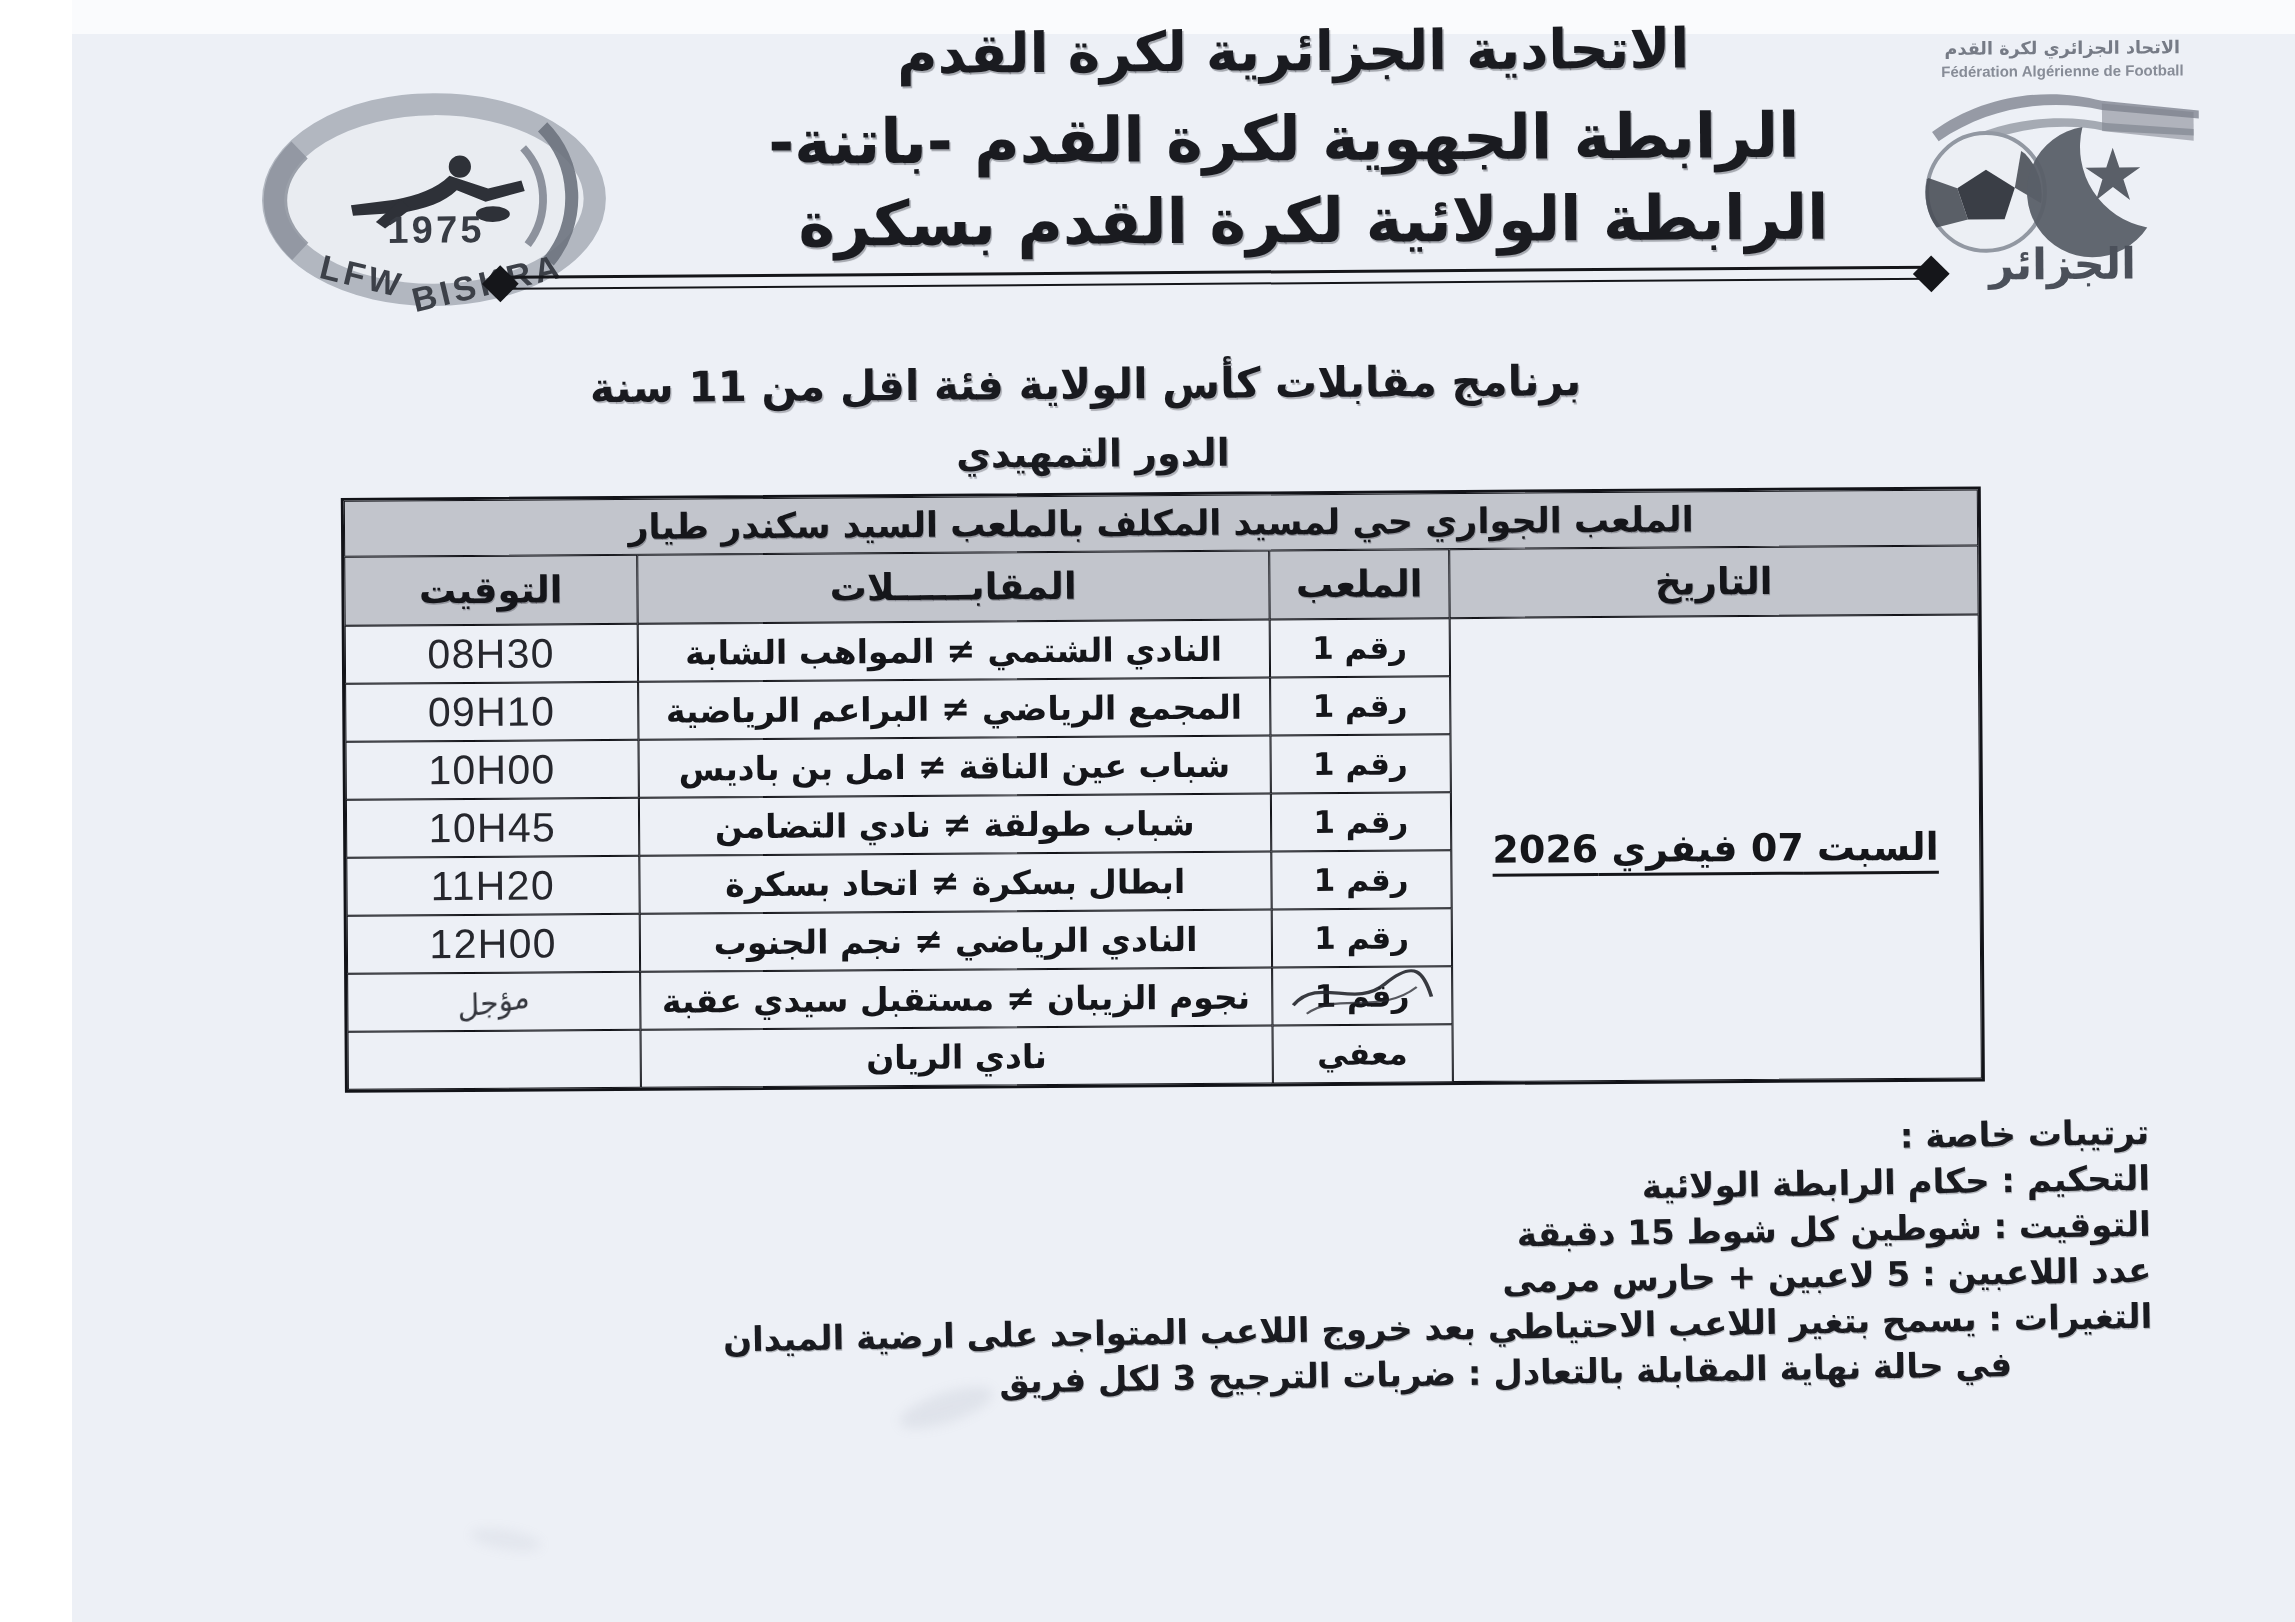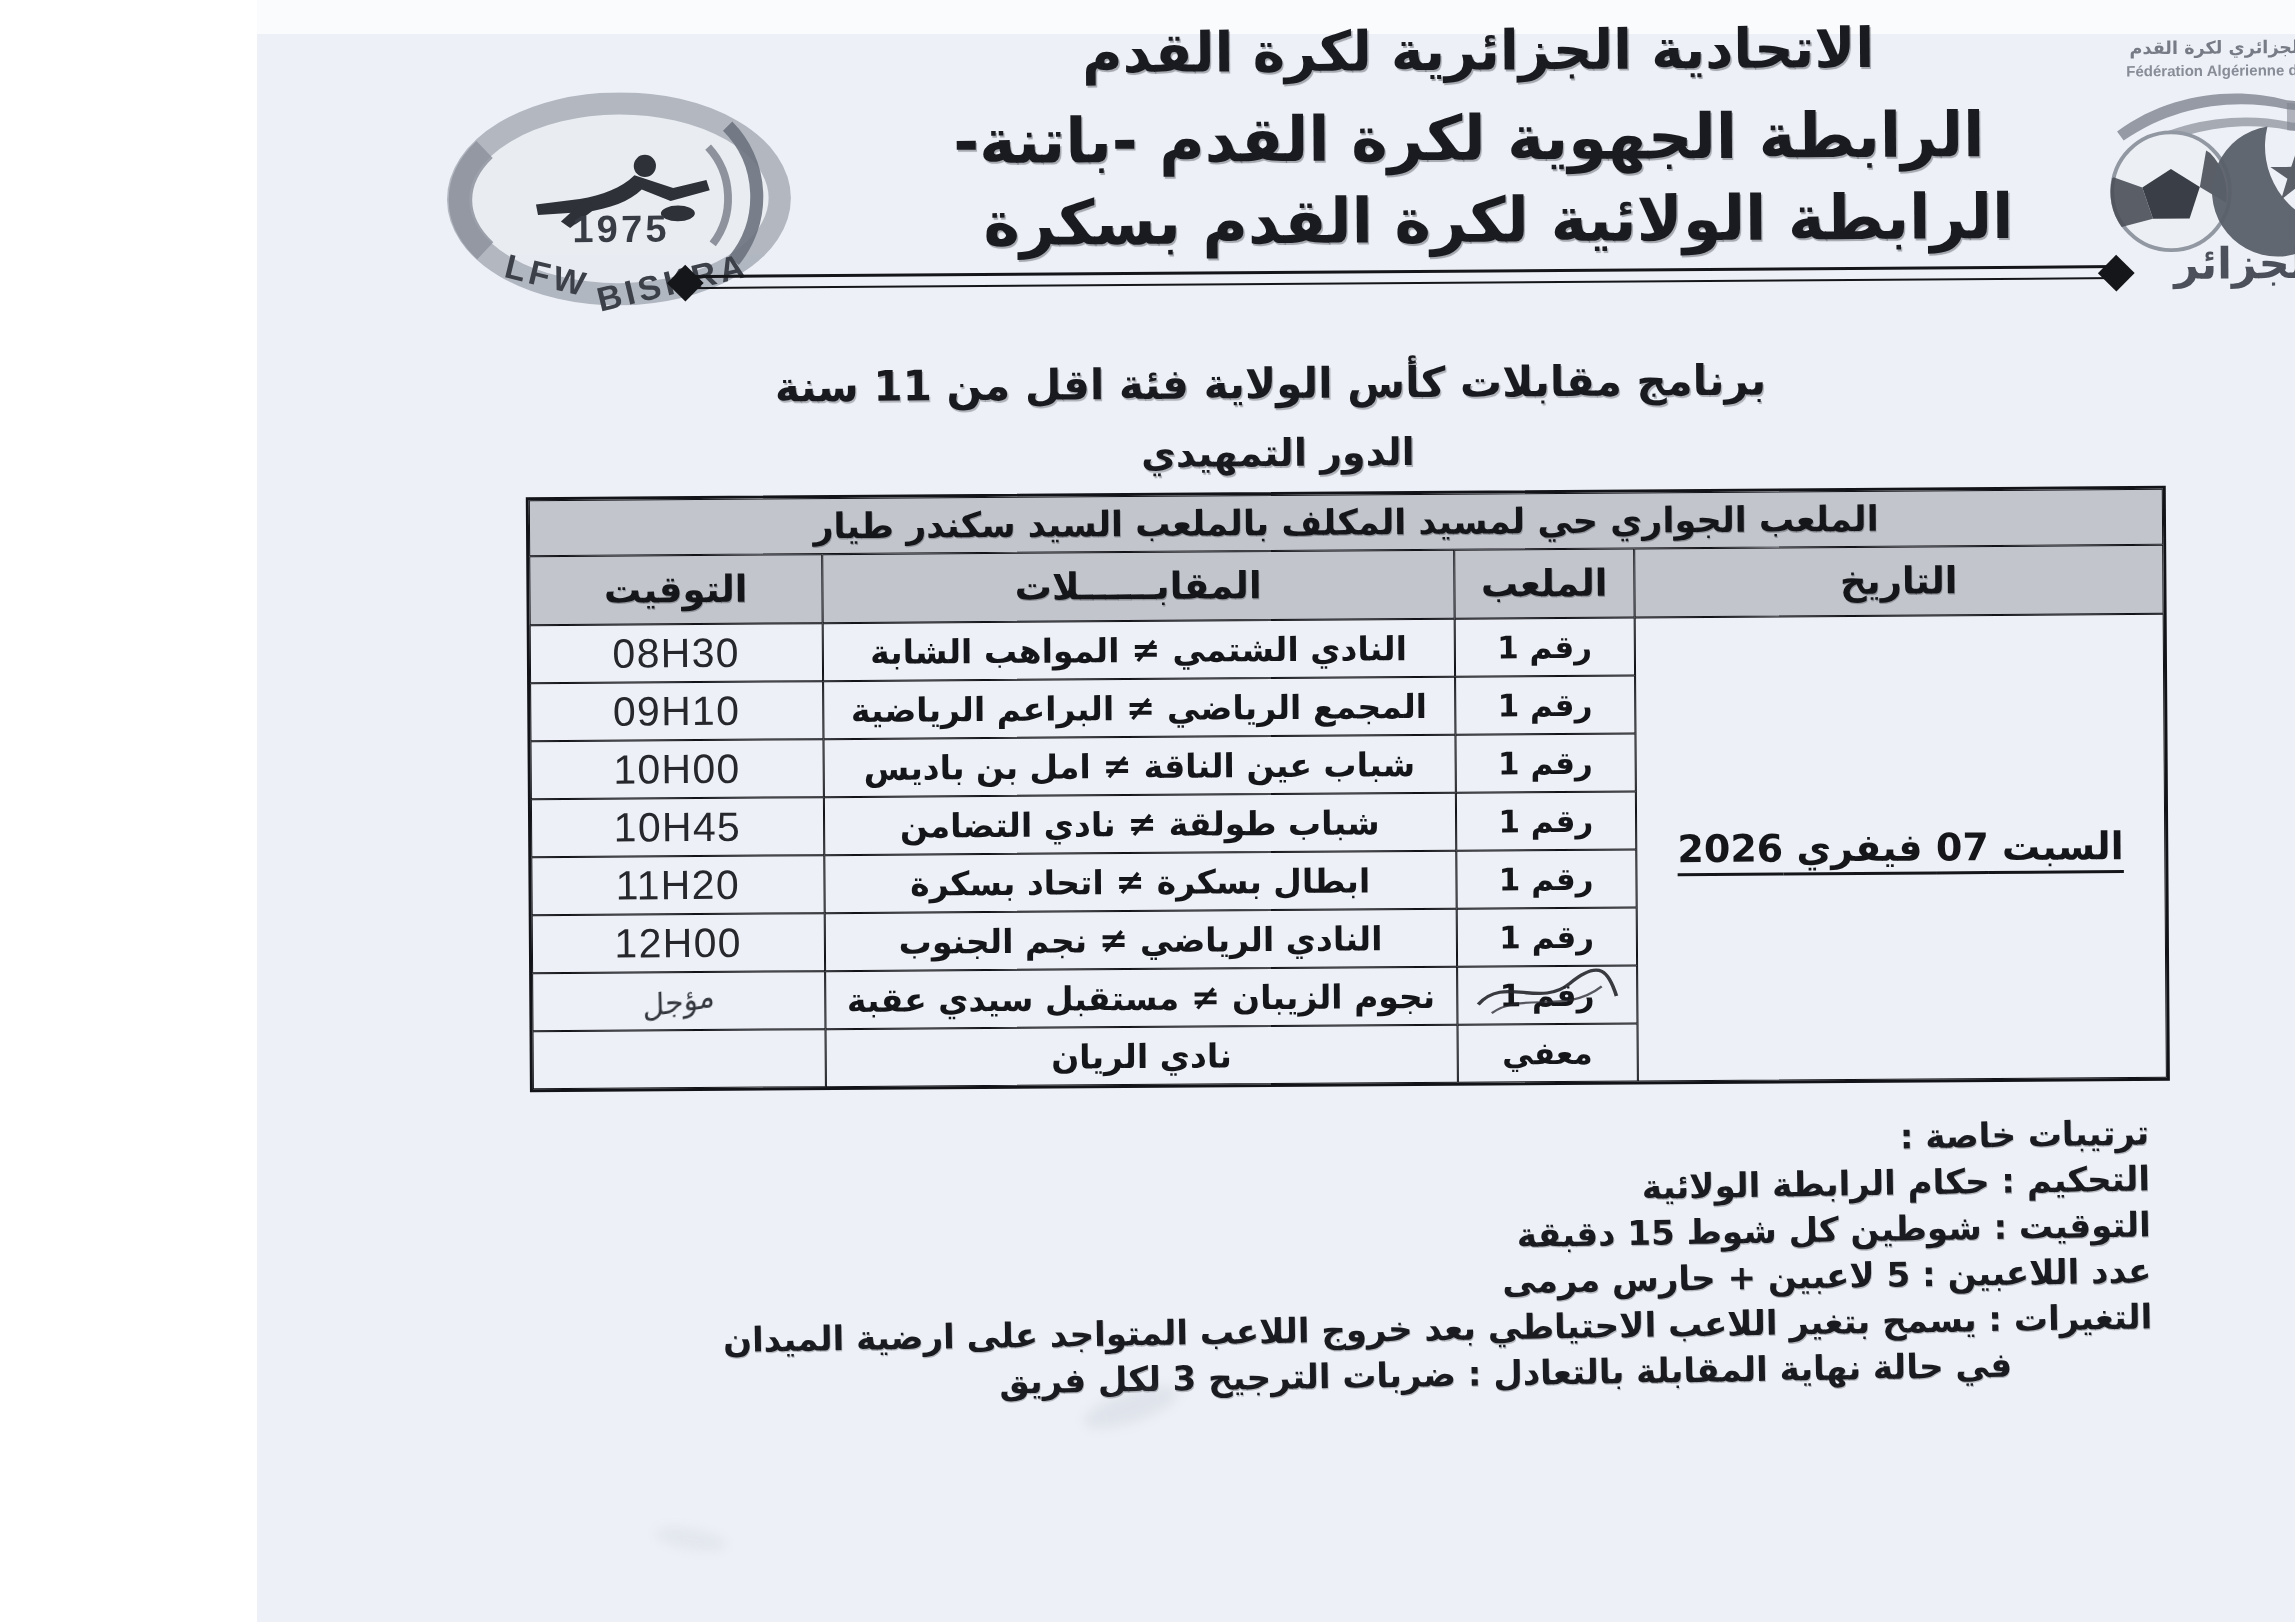--- a/index.html
+++ b/index.html
@@ -1,18 +1,18 @@
 <!DOCTYPE html>
 <html lang="ar" dir="rtl" style="font-size:10.5px"><head>
 <meta charset="utf-8">
 <style>
   html,body{margin:0;padding:0;}
   .page{
     position:relative;
-    width:2038px;height:1623px;
+    width:2223px;height:1623px;
     background:#edf0f6;
     overflow:hidden;
     font-family:"DejaVu Sans",sans-serif;
     color:#15161a;
     text-decoration:underline;
   }
   .top-strip{position:absolute;top:0;left:0;width:100%;height:34px;background:#fafbfd;}
   .scan{position:absolute;inset:0;transform:rotate(-0.4deg);transform-origin:50% 50%;}
 
   

